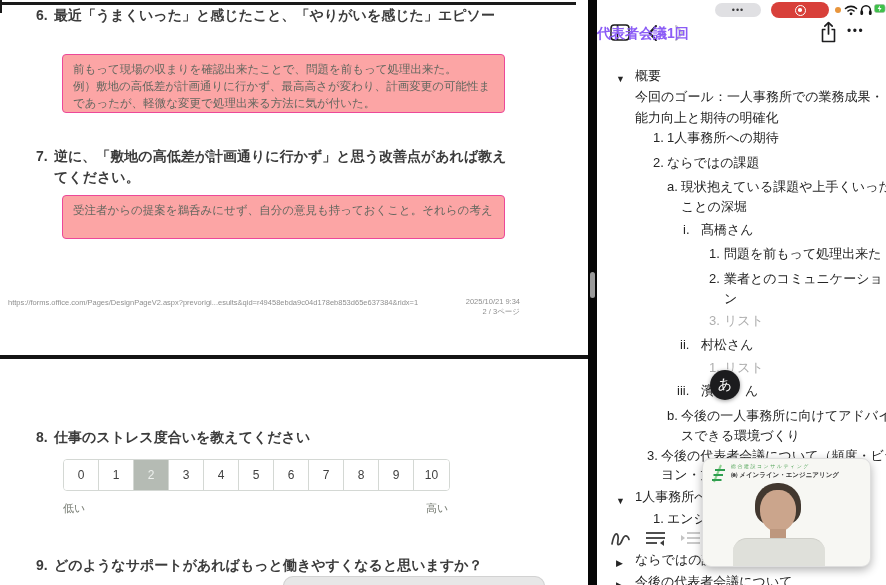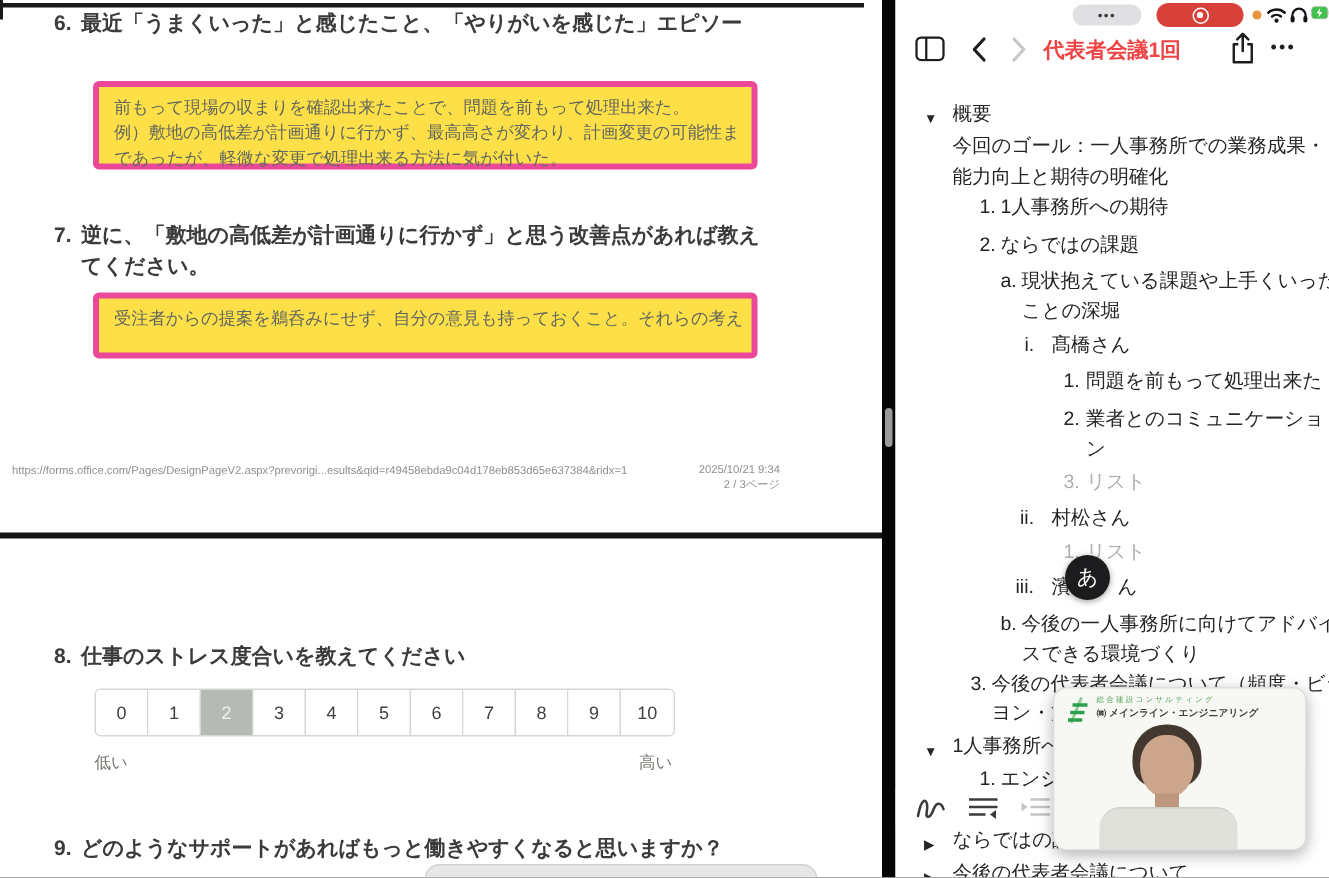--- a/index.html
+++ b/index.html
@@ -4,23 +4,23 @@
 <style>
   html,body{margin:0;padding:0;background:#555;}
   .screen{position:relative;width:886px;height:585px;background:#fff;overflow:hidden;
           font-family:"Liberation Sans","DejaVu Sans",sans-serif;}
   .abs{position:absolute;}
   
   .left-pane{position:absolute;left:0;top:0;width:588px;height:585px;background:#fff;overflow:hidden;}
   .top-line{position:absolute;left:0;top:2px;width:576px;height:3px;background:#1a1a1a;}
   .top-tick{position:absolute;left:0;top:0;width:2px;height:13px;background:#1a1a1a;}
   .qnum,.qtext{position:absolute;font-size:14px;line-height:21px;font-weight:600;color:#3b3b3b;white-space:nowrap;}
-  .ansbox{position:absolute;background:#fde047;border:4px solid #ec4899;border-radius:4px;box-sizing:border-box;padding:6px 27px 0 10px;}
+  .ansbox{position:absolute;background:#fca5a5;border:1px solid #ec4899;border-radius:4px;box-sizing:border-box;padding:6px 27px 0 10px;}
   .ansline{font-size:11.5px;line-height:17px;color:#63675f;white-space:nowrap;}
-  .footer-txt{position:absolute;font-size:7.5px;color:#8f8f8f;white-space:nowrap;margin-top:11px;}
+  .footer-txt{position:absolute;font-size:7.5px;color:#8f8f8f;white-space:nowrap;}
   .page-break{position:absolute;left:0;top:355px;width:588px;height:4px;background:#141414;}
   .scale{position:absolute;left:63px;top:459px;display:flex;border:1px solid #d4d8d4;border-radius:4px;overflow:hidden;background:#fff;}
   .scale .cell{width:35px;height:30px;box-sizing:border-box;border-right:1px solid #d4d8d4;
                display:flex;align-items:center;justify-content:center;font-size:12px;color:#414141;background:#fff;}
   .scale .cell:last-child{border-right:none;}
   .scale .cell.sel{background:#b5bbb4;color:#eef1ee;}
   .scale-label{position:absolute;font-size:11px;color:#73786f;white-space:nowrap;}
   .partial-box{position:absolute;left:283px;top:576px;width:260px;height:10px;background:#e7e7e7;
                border:1px solid #d2d2d2;border-bottom:none;border-radius:10px 10px 0 0;}
   
@@ -28,21 +28,21 @@
   .div-handle{position:absolute;left:2px;top:272px;width:5px;height:26px;background:#9a9a9a;border-radius:3px;}
   
   .right-pane{position:absolute;left:597px;top:0;width:289px;height:585px;background:#fff;overflow:hidden;}
   .pill-dots{position:absolute;left:118px;top:3px;width:46px;height:14px;background:#e0e0e3;border-radius:8px;
              display:flex;align-items:center;justify-content:center;font-size:9px;letter-spacing:1px;color:#3a3a3c;}
   .pill-rec{position:absolute;left:174px;top:2px;width:58px;height:16px;background:#d8403a;border-radius:9px;
             display:flex;align-items:center;justify-content:center;}
   .rec-ring{width:9px;height:9px;border:1.6px solid #fff;border-radius:50%;display:flex;align-items:center;justify-content:center;}
   .rec-dot{width:3.5px;height:3.5px;background:#fff;border-radius:50%;}
   .orange-dot{position:absolute;left:238px;top:7px;width:6px;height:6px;background:#e8953c;border-radius:50%;}
-  .nav-title{position:absolute;left:0;right:0;top:25px;text-align:center;font-size:14px;font-weight:600;color:#ef4444;}
+  .nav-title{position:absolute;left:0;right:0;top:25px;font-size:14px;font-weight:600;color:#8b5cf6;}
   .nav-dots{position:absolute;left:250px;top:24px;font-size:12px;letter-spacing:1.5px;color:#1d1d1f;}
   .o-m,.o-t{position:absolute;font-size:13px;line-height:16px;color:#252525;white-space:nowrap;}
   .o-tri{font-size:9px;}
   .gray{color:#aeaeae;}
   .ime-badge{position:absolute;left:113px;top:370px;width:30px;height:30px;background:#1c1c1e;border-radius:50%;
              color:#fff;font-size:14px;display:flex;align-items:center;justify-content:center;box-shadow:0 1px 4px rgba(0,0,0,.4);}
   .fmt-bar{position:absolute;left:0px;top:526px;width:110px;height:24px;background:#fff;display:flex;align-items:center;gap:13px;padding-left:12px;}
   
   .pip{position:absolute;left:105px;top:458px;width:167px;height:107px;background:#f7f7f3;border:1px solid #dedede;
        border-radius:9px;box-shadow:0 3px 10px rgba(0,0,0,.3);overflow:hidden;}

